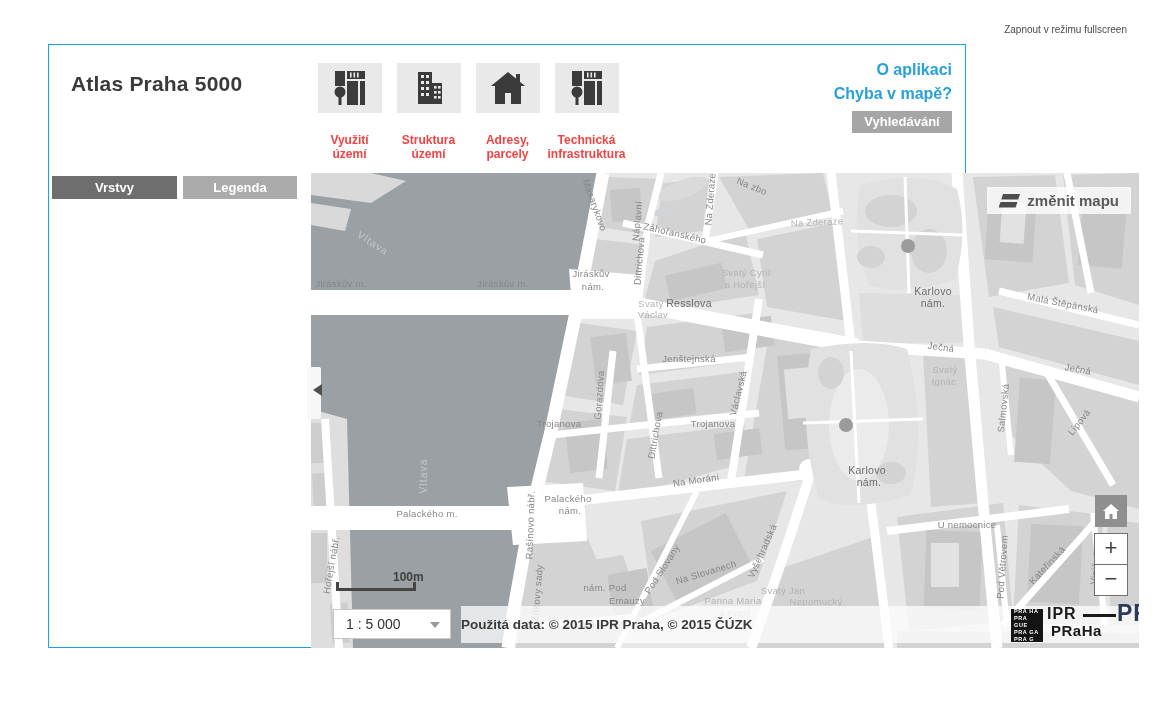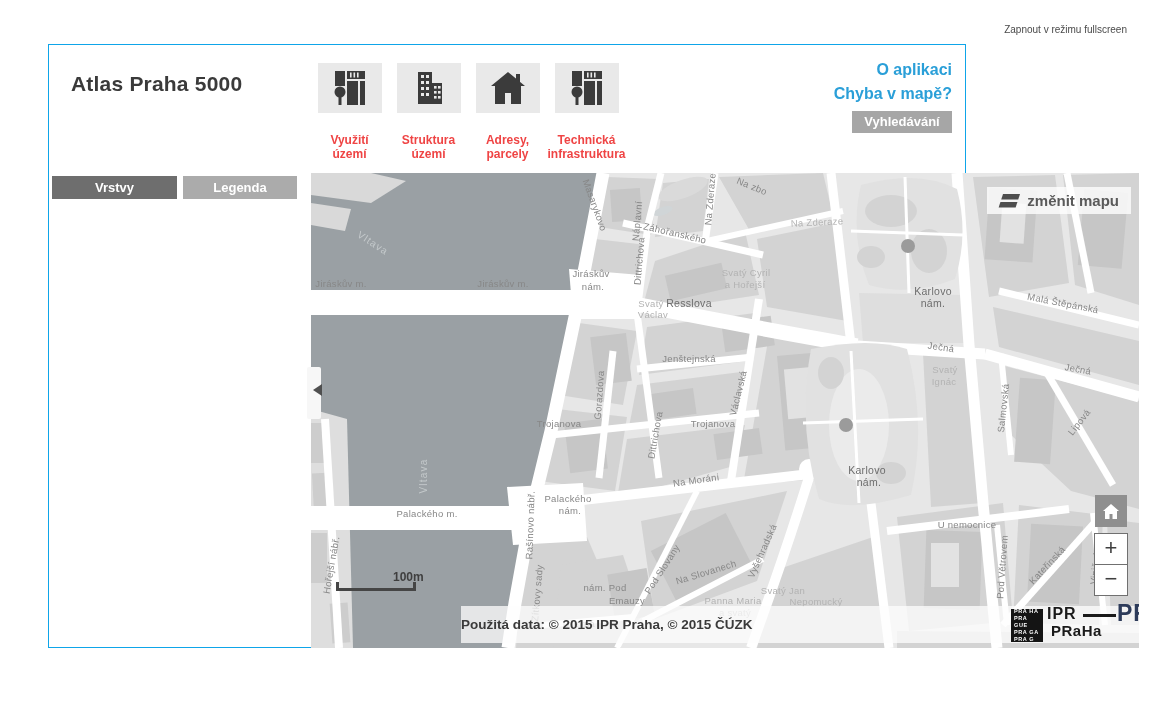--- a/index.html
+++ b/index.html
@@ -388,20 +388,24 @@
       <svg width="18" height="17" viewBox="0 0 18 17">
         <polygon points="9,1 17,8 15,8 15,16 10.5,16 10.5,11 7.5,11 7.5,16 3,16 3,8 1,8" fill="#fff"></polygon>
       </svg>
     </div>
     <div class="zoom-btn zoom-in">+</div>
     <div class="zoom-btn zoom-out">−</div>
 
     <div class="scale-text">100m</div>
     <div class="scale-bracket"></div>
 
+    <div class="scale-select">
+      <span>1 : 5 000</span>
+      <span class="scale-caret"></span>
+    </div>
 
     <div class="attribution">
       <span>Použitá data: © 2015 IPR Praha, © 2015 ČÚZK</span>
     </div>
 
     <div class="praha-logo">
       <div>PRA HA</div>
       <div>PRA GUE</div>
       <div>PRA GA</div>
       <div>PRA G</div>

